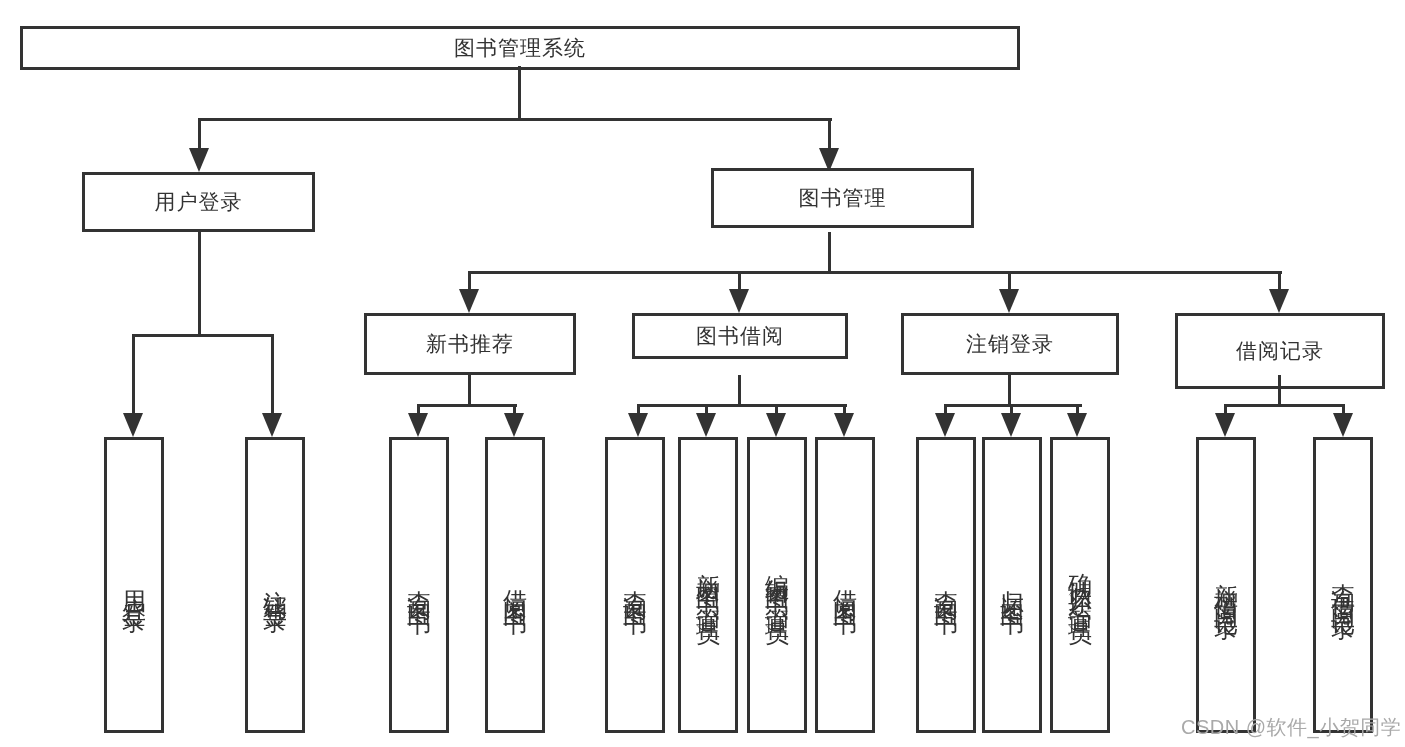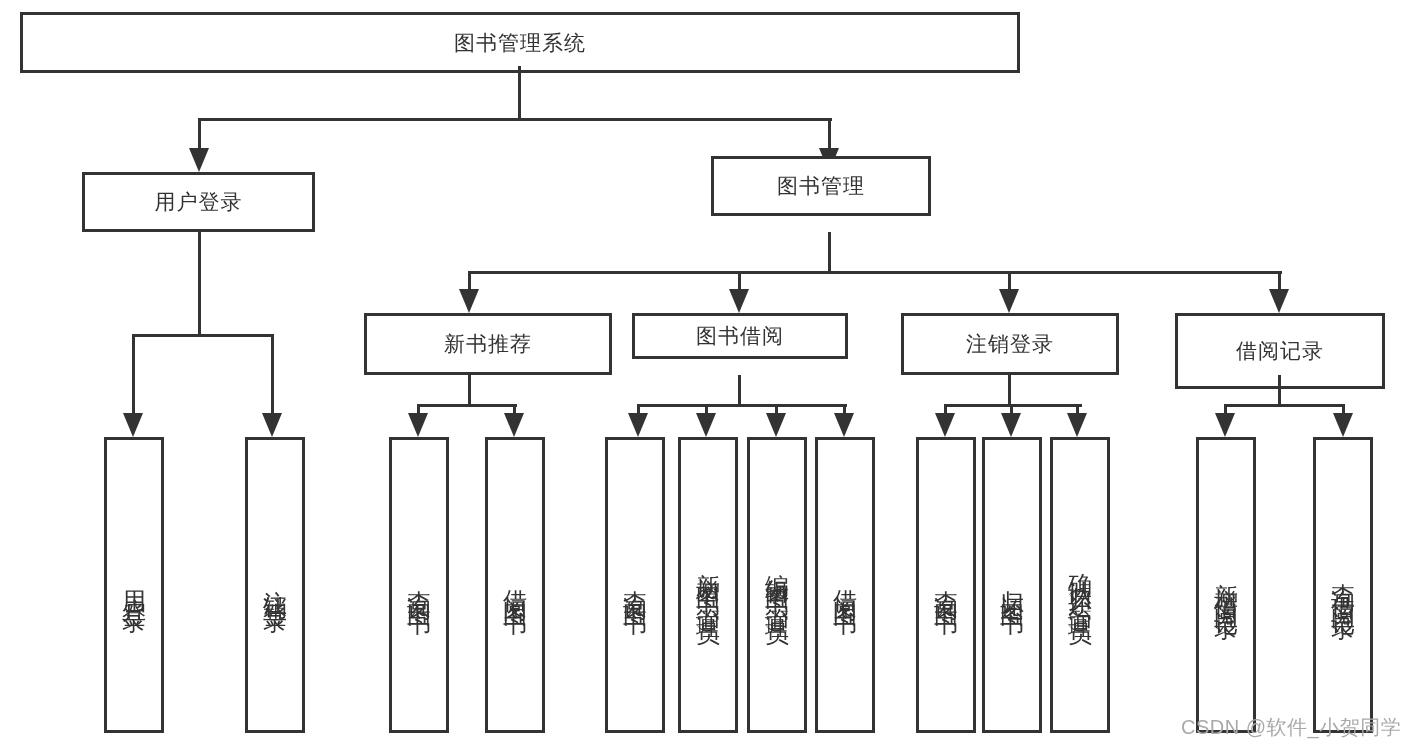--- a/index.html
+++ b/index.html
@@ -24,35 +24,35 @@
   .watermark {
     position:absolute; left:1181px; top:714px; font-size:20px; color:#a9a9a9;
     white-space:nowrap; z-index:5; letter-spacing:0.5px;
   }
 </style>
 </head>
 <body>
 
 <div class="canvas">
 
-  <div class="box hbox" style="left:20px;top:12px;width:1000px;height:61px">
+  <div class="box hbox" style="left:20px;top:26px;width:1000px;height:44px">
     <span>图书管理系统</span>
   </div>
 
   <div class="vl" style="left:518px;top:66px;height:54px"></div>
   <div class="hl" style="left:198px;top:118px;width:634px"></div>
   <div class="vl" style="left:198px;top:118px;height:32px"></div>
   <div class="ah" style="left:189px;top:148px"></div>
   <div class="vl" style="left:828px;top:118px;height:32px"></div>
   <div class="ah" style="left:819px;top:148px"></div>
 
   <div class="box hbox" style="left:82px;top:172px;width:233px;height:60px">
     <span>用户登录</span>
   </div>
-  <div class="box hbox" style="left:711px;top:156px;width:220px;height:60px">
+  <div class="box hbox" style="left:711px;top:168px;width:263px;height:60px">
     <span>图书管理</span>
   </div>
 
   <div class="vl" style="left:198px;top:232px;height:104px"></div>
   <div class="hl" style="left:132px;top:334px;width:142px"></div>
   <div class="vl" style="left:132px;top:334px;height:81px"></div>
   <div class="ah" style="left:123px;top:413px"></div>
   <div class="vl" style="left:271px;top:334px;height:81px"></div>
   <div class="ah" style="left:262px;top:413px"></div>
 
@@ -60,21 +60,21 @@
   <div class="hl" style="left:469px;top:271px;width:813px"></div>
   <div class="vl" style="left:468px;top:271px;height:20px"></div>
   <div class="ah" style="left:459px;top:289px"></div>
   <div class="vl" style="left:738px;top:271px;height:20px"></div>
   <div class="ah" style="left:729px;top:289px"></div>
   <div class="vl" style="left:1008px;top:271px;height:20px"></div>
   <div class="ah" style="left:999px;top:289px"></div>
   <div class="vl" style="left:1278px;top:271px;height:20px"></div>
   <div class="ah" style="left:1269px;top:289px"></div>
 
-  <div class="box hbox" style="left:364px;top:313px;width:248px;height:62px">
+  <div class="box hbox" style="left:364px;top:313px;width:212px;height:62px">
     <span>新书推荐</span>
   </div>
   <div class="box hbox" style="left:632px;top:313px;width:216px;height:46px">
     <span>图书借阅</span>
   </div>
   <div class="box hbox" style="left:901px;top:313px;width:218px;height:62px">
     <span>注销登录</span>
   </div>
   <div class="box hbox" style="left:1175px;top:313px;width:210px;height:76px">
     <span>借阅记录</span>

